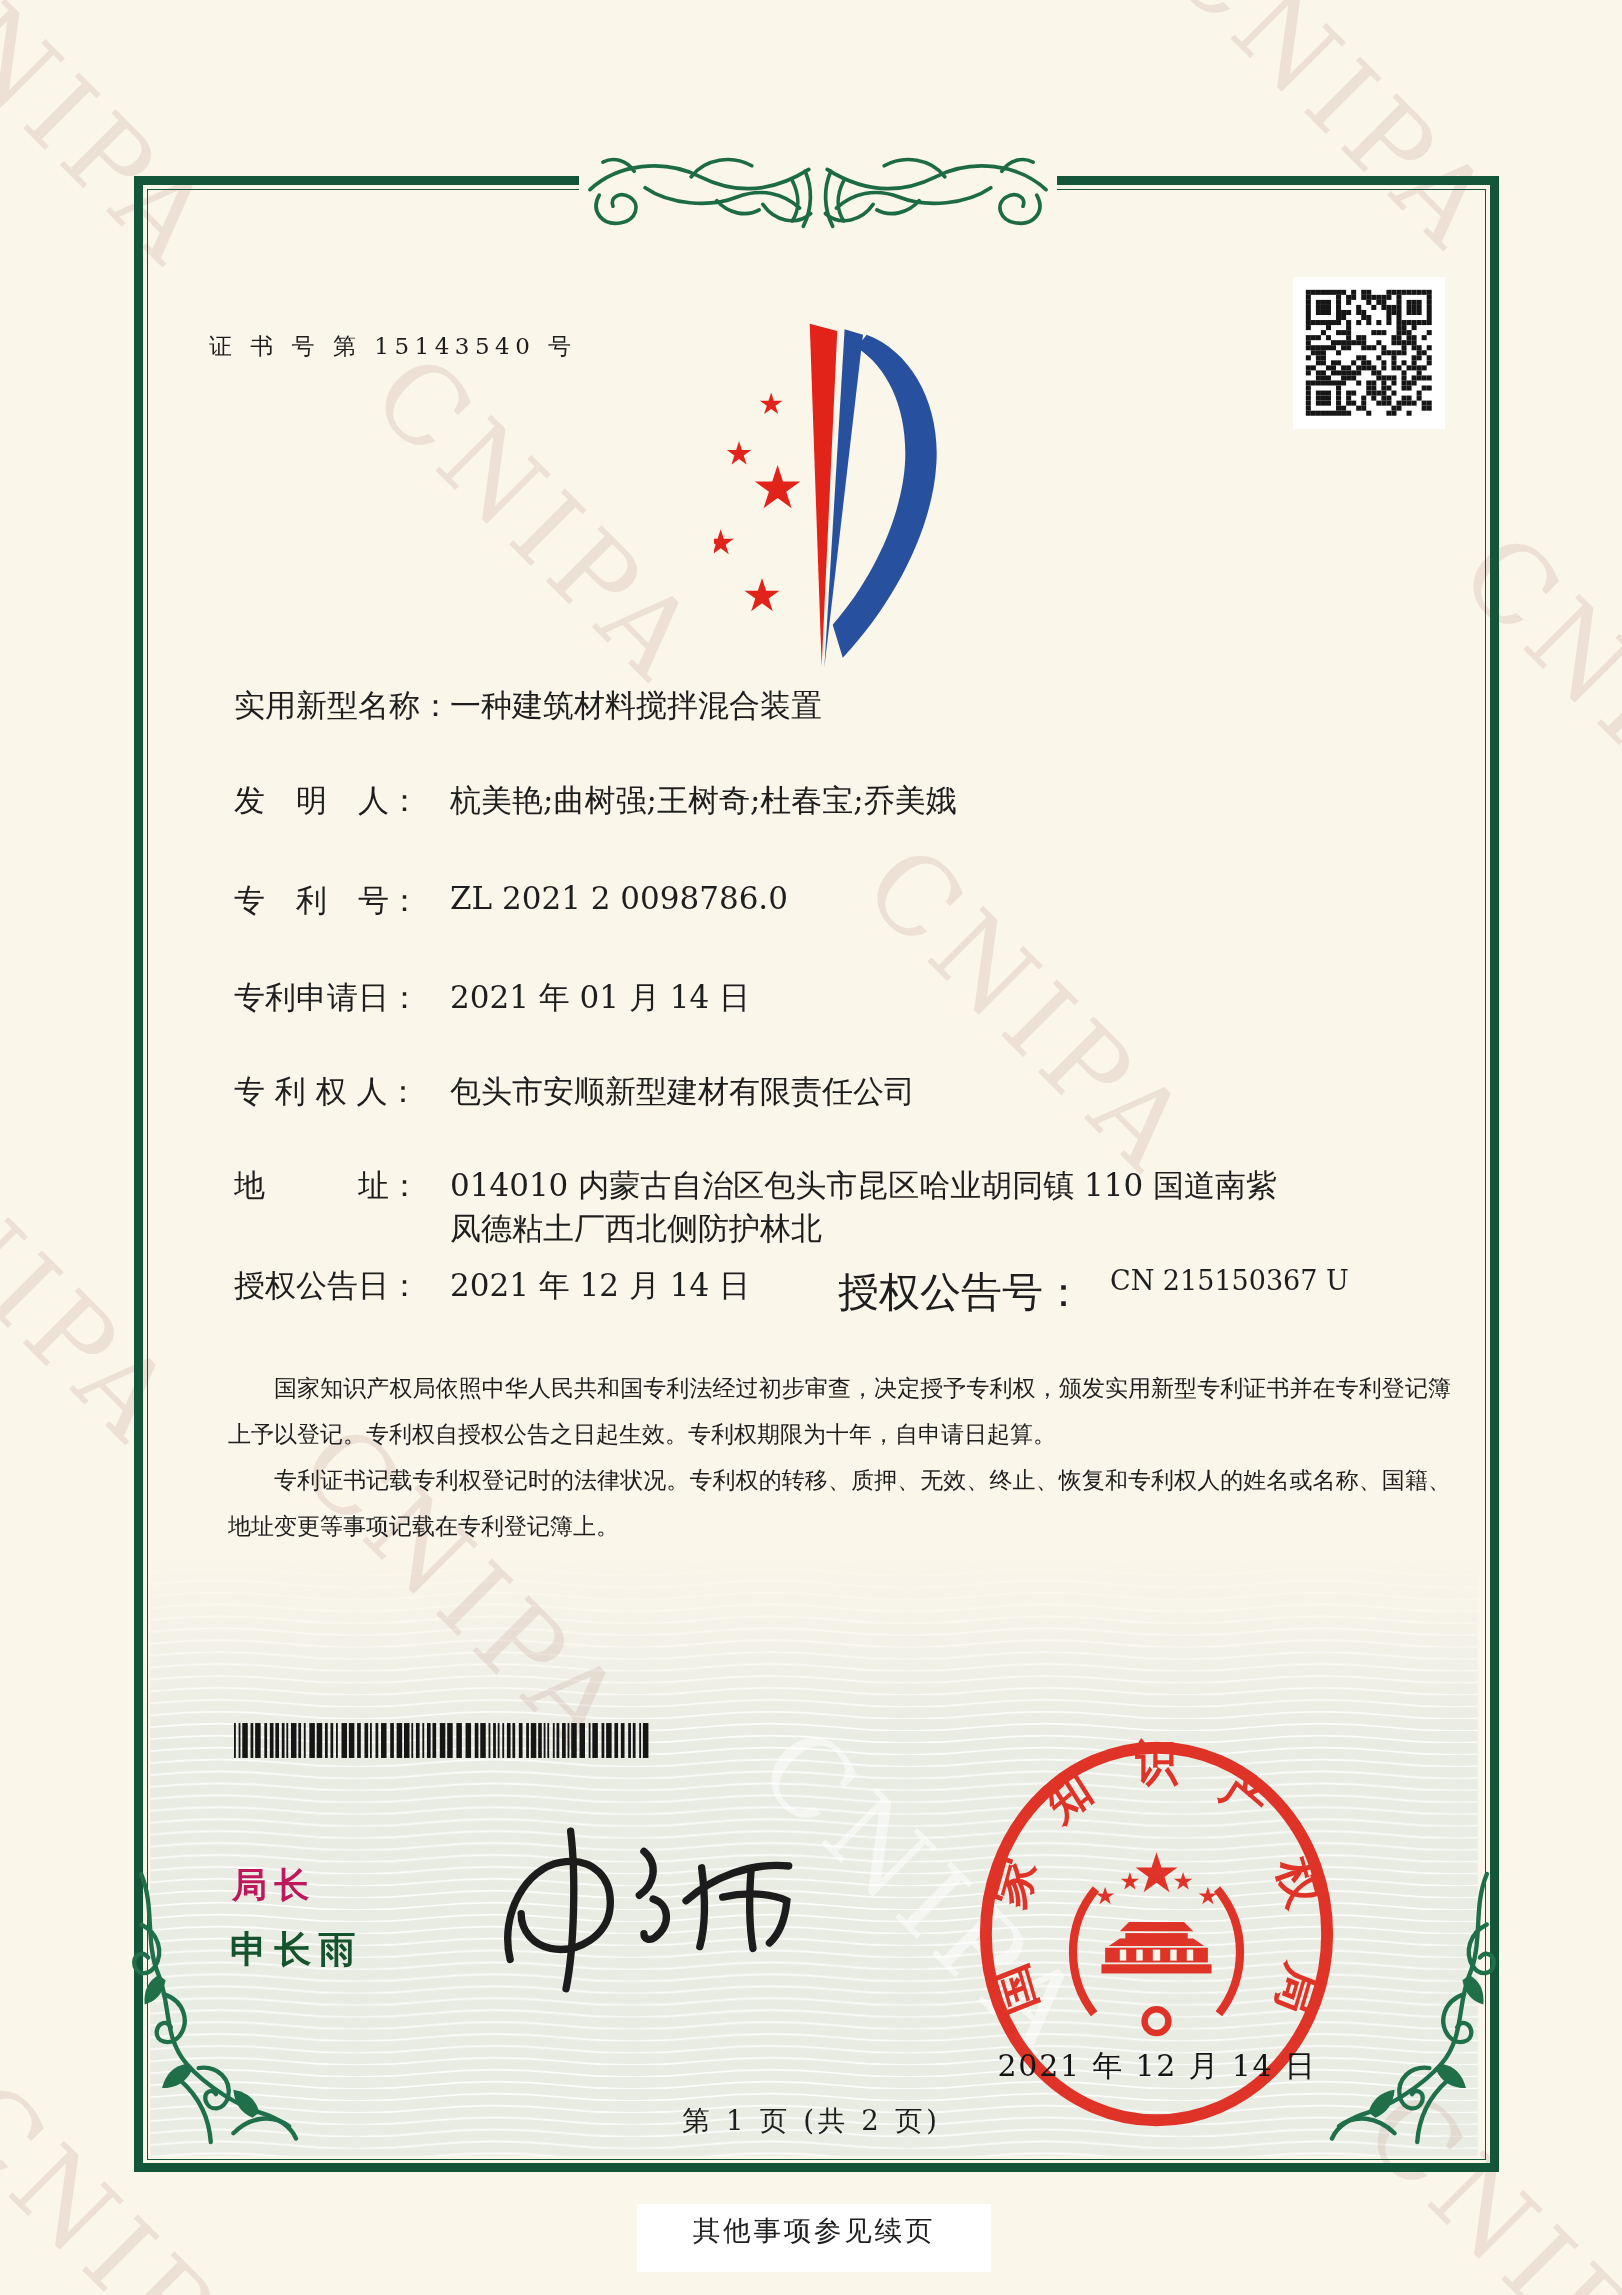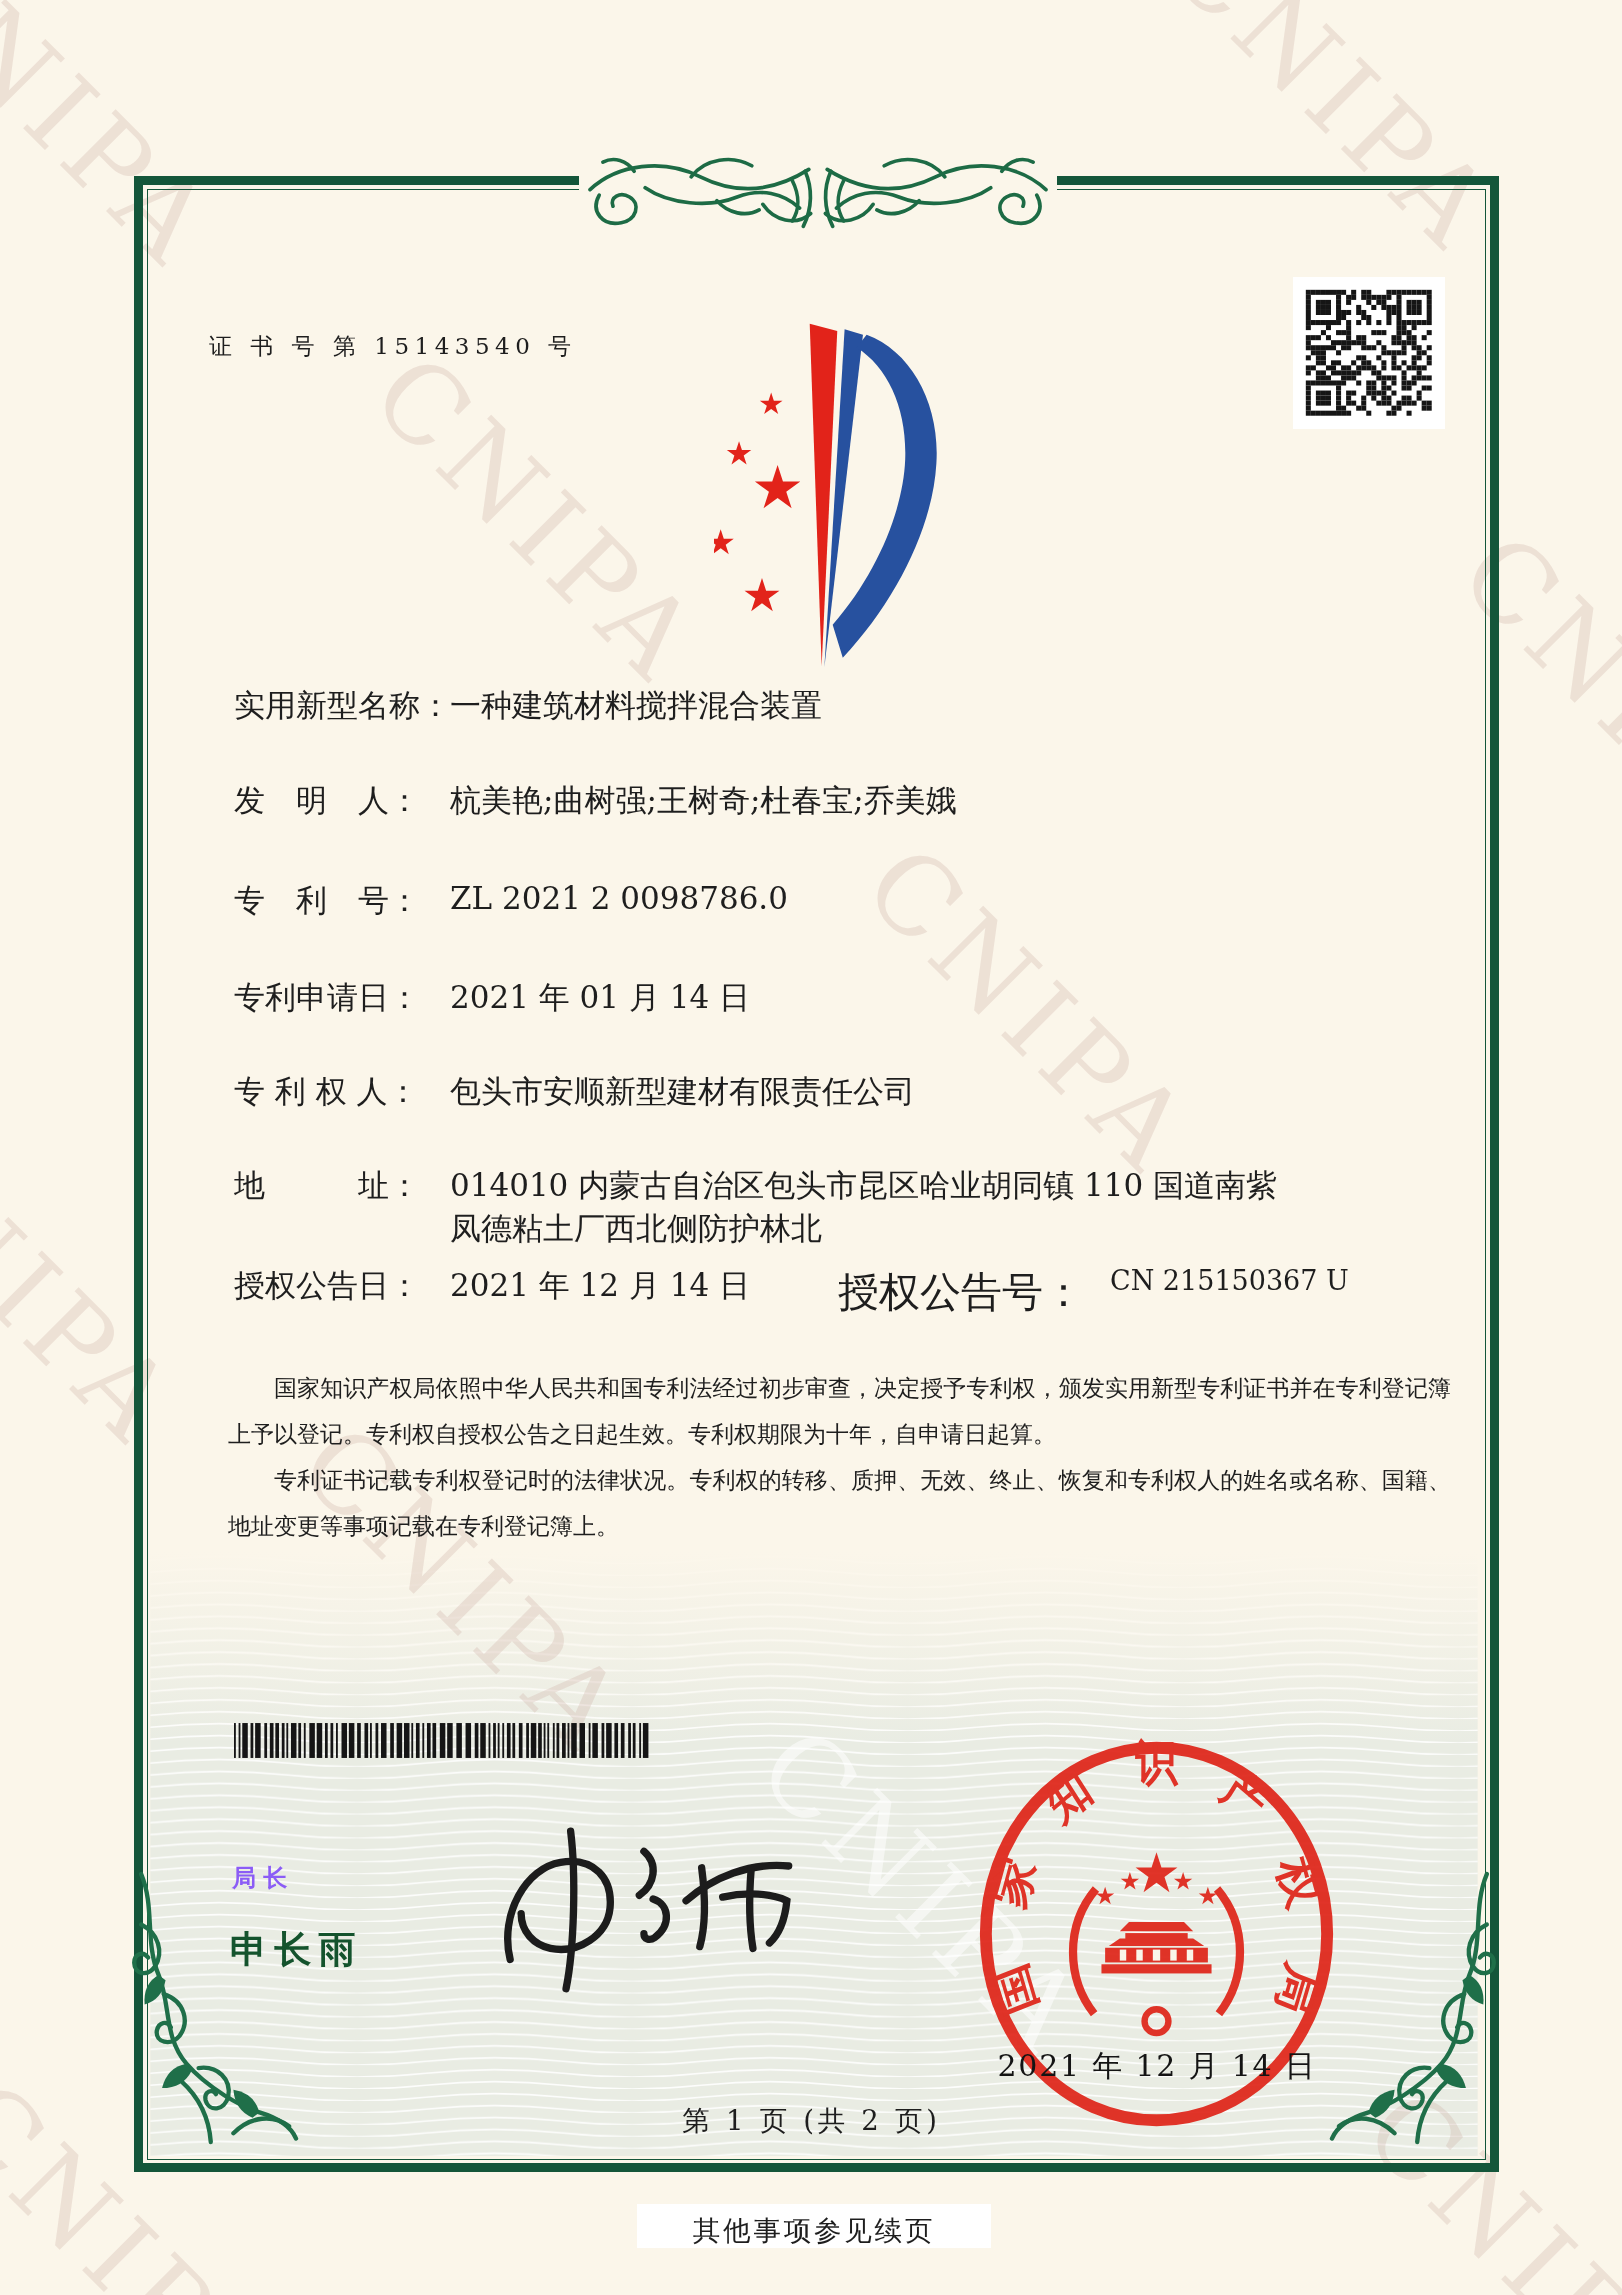--- a/index.html
+++ b/index.html
@@ -34,31 +34,31 @@
   .flabel{position:absolute;left:234px;font-size:31px;white-space:nowrap;z-index:5;}
   .fvalue{position:absolute;left:450px;font-size:31px;white-space:nowrap;z-index:5;}
   .grant-label2{position:absolute;left:838px;font-size:41px;white-space:nowrap;z-index:5;}
   .grant-value2{position:absolute;left:1110px;font-size:27px;white-space:nowrap;z-index:5;}
   
   .body-text{position:absolute;left:228px;top:1365px;width:1223px;font-size:23px;
       line-height:46px;text-align:justify;z-index:5;}
   .body-text p{margin:0;text-indent:2em;}
   
   .barcode{position:absolute;left:234px;top:1723px;z-index:5;}
-  .role{position:absolute;left:232px;top:1862px;font-size:24px;font-weight:600;letter-spacing:7.3px;
-      font-family:"DejaVu Sans","Liberation Sans",sans-serif;color:#8b5cf6;z-index:5;}
+  .role{position:absolute;left:232px;top:1862px;font-size:35px;font-weight:600;letter-spacing:7.3px;
+      font-family:"DejaVu Sans","Liberation Sans",sans-serif;color:#be185d;z-index:5;}
   .name{position:absolute;left:230px;top:1925px;font-size:37px;font-weight:700;letter-spacing:7.3px;
       font-family:"DejaVu Sans","Liberation Sans",sans-serif;color:#14532d;z-index:5;}
   .signature{position:absolute;left:473px;top:1811px;z-index:5;}
   .seal{position:absolute;left:973px;top:1734px;z-index:5;}
   .seal-date{position:absolute;left:987px;top:2046px;width:340px;text-align:center;
       font-size:30px;letter-spacing:1.8px;color:#141414;z-index:6;}
   .page-footer{position:absolute;left:0;top:2103px;width:100%;text-align:center;
       font-size:27.5px;letter-spacing:3.7px;z-index:5;}
-  .note-box{position:absolute;left:637px;top:2204px;width:354px;height:44px;background:#ffffff;
+  .note-box{position:absolute;left:637px;top:2204px;width:354px;height:68px;background:#ffffff;
       z-index:5;text-align:center;}
   .note-box span{line-height:53px;font-size:27.5px;letter-spacing:2.8px;}
 </style>
 </head>
 <body>
 
 <div class="page">
 
   <svg class="waves" width="1328" height="604" viewBox="0 0 1446 658">
     <defs>

